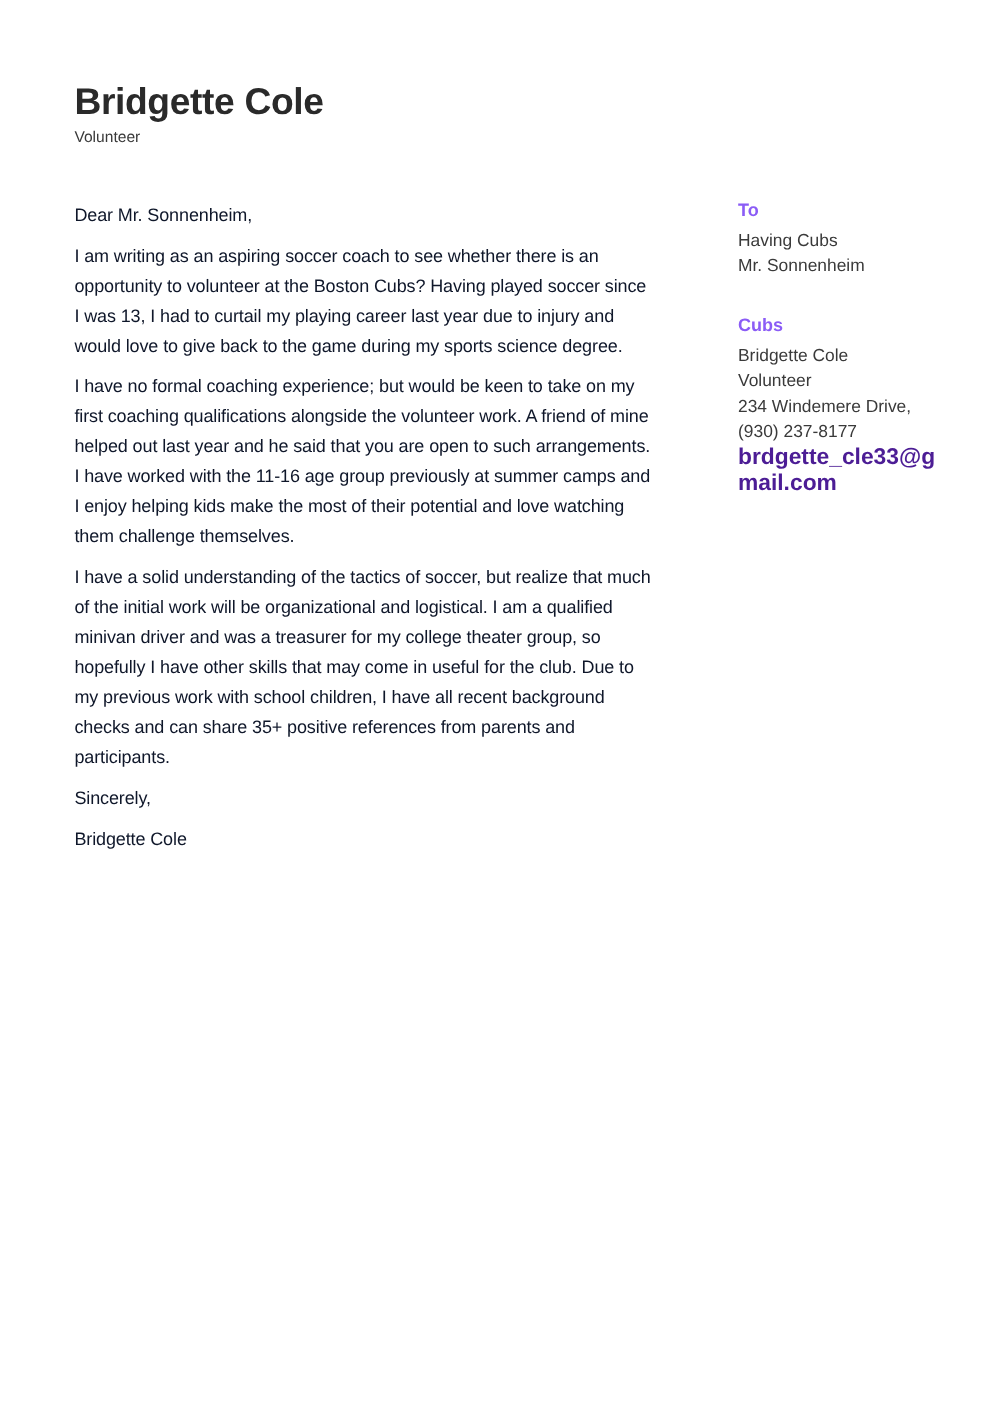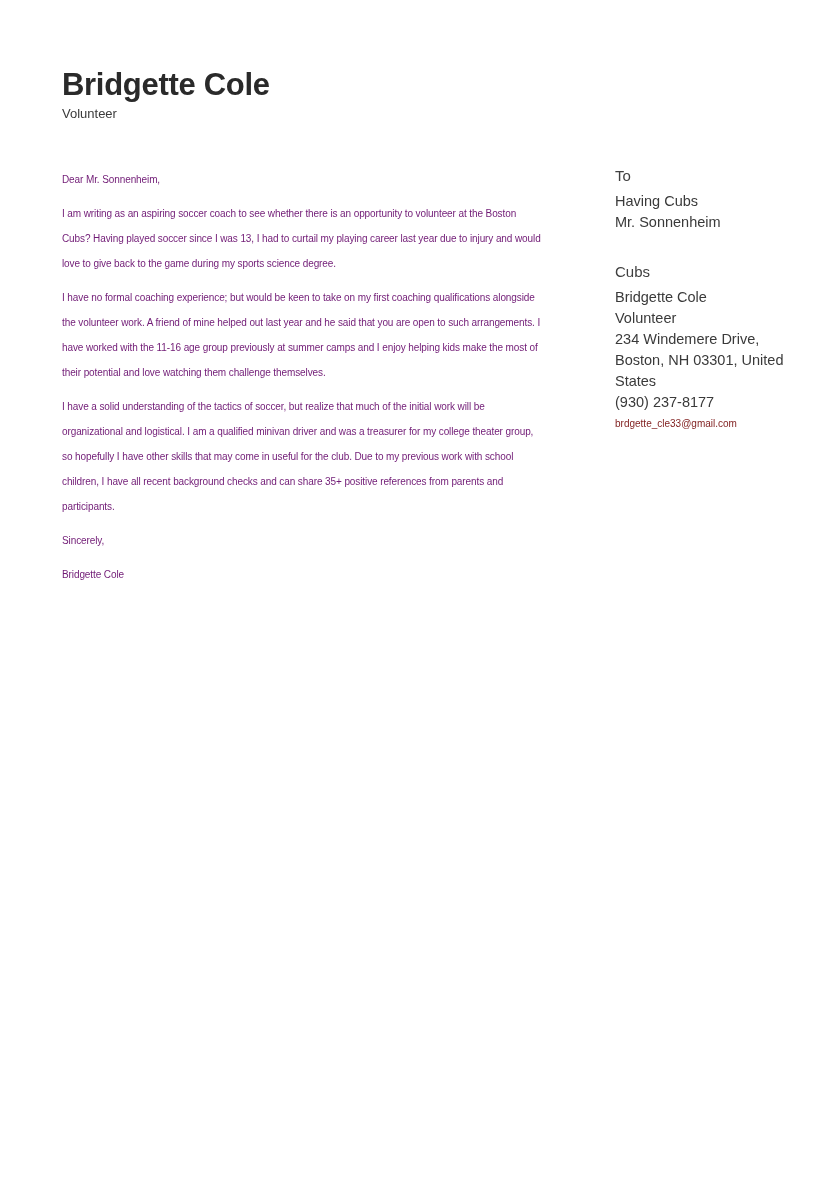--- a/index.html
+++ b/index.html
@@ -40,47 +40,48 @@
     width: 481px;
     flex: 0 0 481px;
   }
   .side-col {
     margin-left: 72px;
     width: 176px;
     flex: 0 0 176px;
   }
   
   .letter-col p {
-    font-size: 10px;
+    font-size: 15px;
     line-height: 25px;
-    color: #701a75;
+    color: #0f172a;
     margin-bottom: 9px;
     letter-spacing: -0.1px;
   }
   .letter-col p.salutation { margin-bottom: 9px; }
   
   .side-block { margin-bottom: 30px; }
   .side-heading {
     font-size: 15px;
-    font-weight: 400;
-    color: #404040;
+    font-weight: 700;
+    color: #8b5cf6;
     margin-bottom: 7px;
   }
   .side-line {
     font-size: 14.5px;
     line-height: 21px;
     color: #3a3a3a;
   }
   .email-link {
-    font-size: 10px;
+    font-size: 19px;
     line-height: 21px;
-    color: #7f1d1d;
+    color: #4c1d95;
     text-decoration: none;
     word-break: break-all;
     display: inline-block;
+    font-weight: bold;
   }
 </style>
 </head>
 <body>
 
 <div class="page">
 
   <div class="doc-header">
     <div class="doc-name">Bridgette Cole</div>
     <div class="doc-role">Volunteer</div>
@@ -103,21 +104,20 @@
         <div class="side-heading">To</div>
         <div class="side-line">Having Cubs</div>
         <div class="side-line">Mr. Sonnenheim</div>
       </div>
 
       <div class="side-block">
         <div class="side-heading">Cubs</div>
         <div class="side-line">Bridgette Cole</div>
         <div class="side-line">Volunteer</div>
         <div class="side-line">234 Windemere Drive,</div>
-        <div class="side-line">Boston, NH 03301, United States</div>
         <div class="side-line">(930) 237-8177</div>
         <a class="email-link" href="#">brdgette_cle33@gmail.com</a>
       </div>
 
     </div>
 
   </div>
 
 </div>
 

